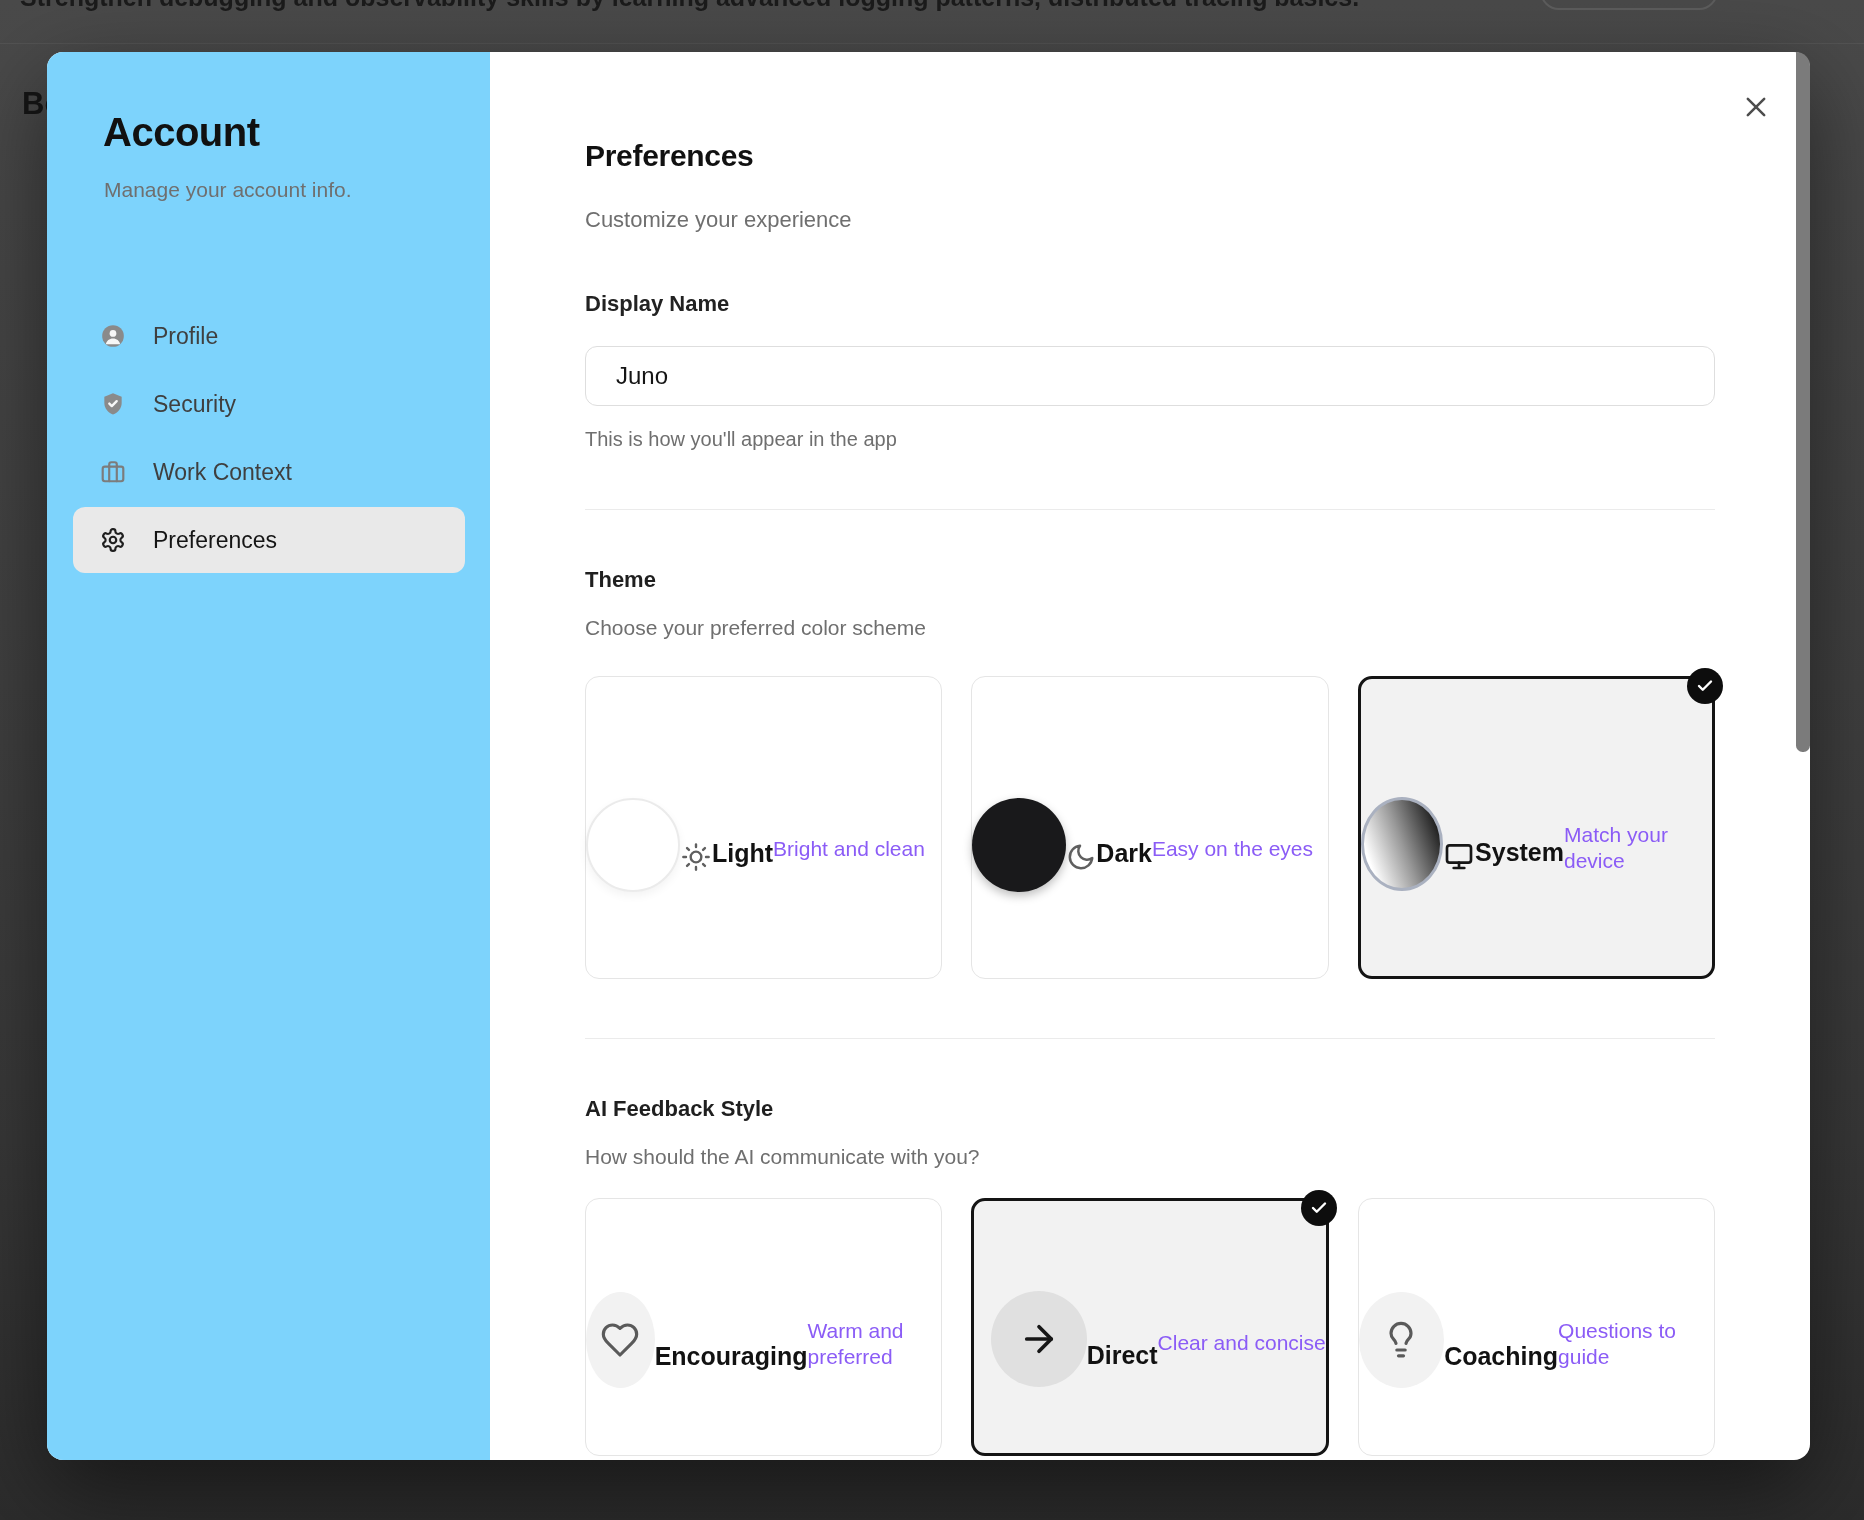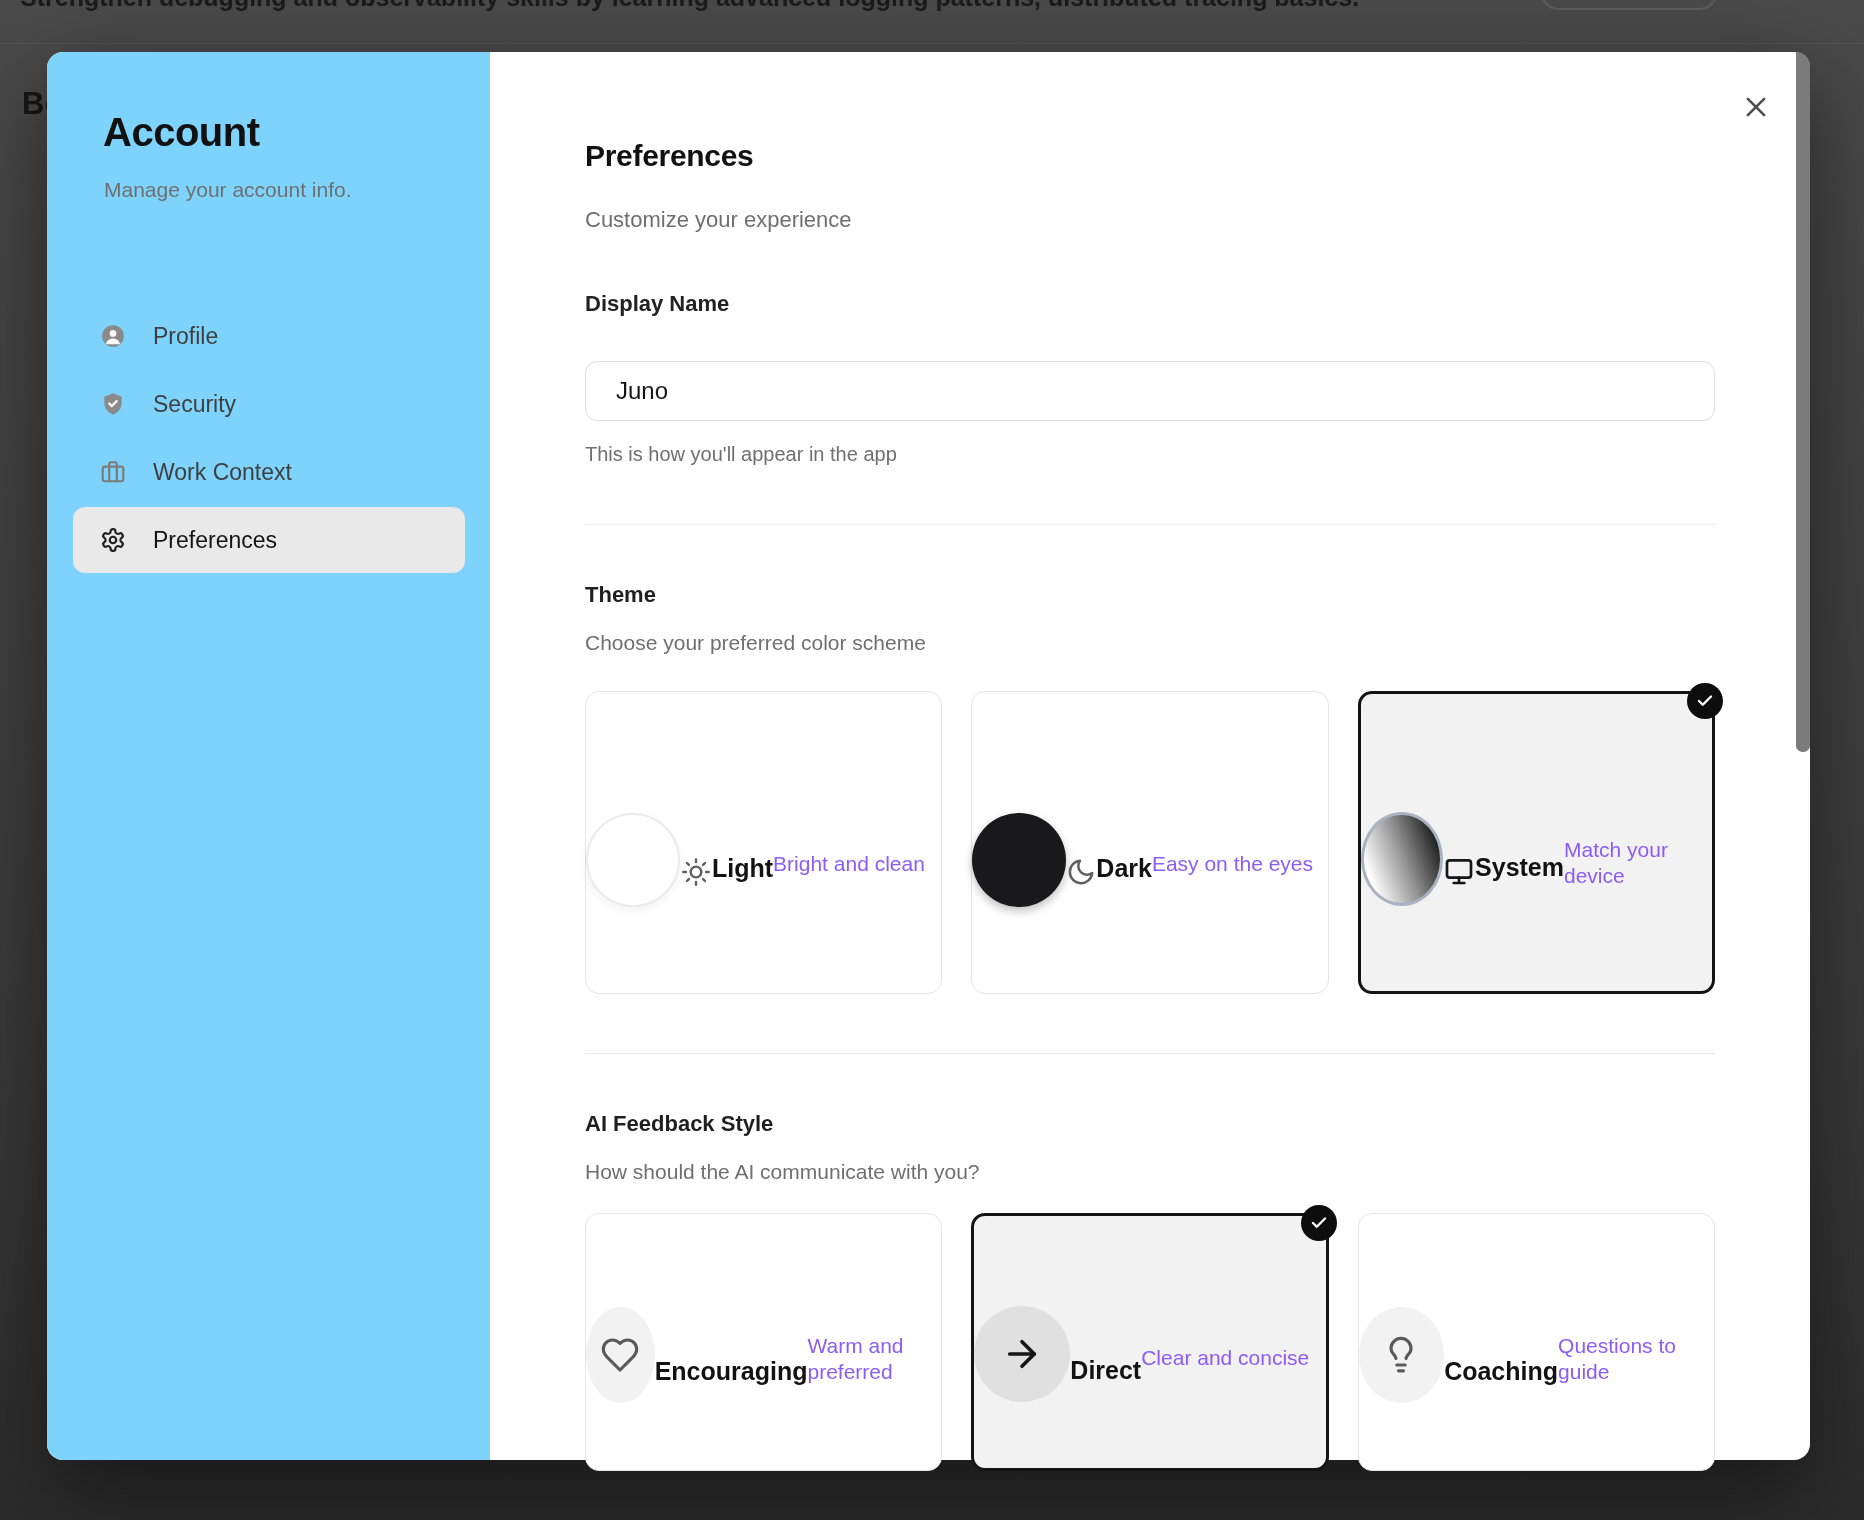--- a/index.html
+++ b/index.html
@@ -63,40 +63,40 @@
   
   .content {
     position:absolute; left:443px; top:0; width:1306px; height:100%;
     padding:86px 81px 0 95px;
   }
   .content-title { font-size:30px; font-weight:700; color:#111111; line-height:36px; letter-spacing:-0.3px; }
   .content-subtitle { margin-top:32px; font-size:22px; color:#6f6f6f; line-height:28px; }
 
   .field-label { margin-top:56px; font-size:22px; font-weight:600; color:#222222; line-height:28px; }
   .text-input {
-    margin-top:43px; display:block; width:1130px; height:60px;
+    margin-top:28px; display:block; width:1130px; height:60px;
     border:1.5px solid #dedede; border-radius:12px; padding:0 30px;
     font-size:24px; color:#151515; background:#ffffff; outline:none;
     font-family:"Liberation Sans", sans-serif;
   }
   .helper-text { margin-top:20px; font-size:20px; color:#6f6f6f; line-height:26px; }
 
   .divider { margin-top:57px; width:1130px; height:0; border-top:1.5px solid #ebebeb; }
 
   .section-label { margin-top:56px; font-size:22px; font-weight:600; color:#1f1f1f; line-height:28px; }
   .section-subtitle { margin-top:20px; font-size:21px; color:#6f6f6f; line-height:27px; }
 
   .card-row { margin-top:35px; display:grid; grid-template-columns:repeat(3,1fr); gap:29px; width:1130px; }
 
   .option-card {
     position:relative; background:#ffffff; border:1.5px solid #e5e5e5; border-radius:14px;
     height:303px; display:flex; align-items:center;
     padding-top:35px; cursor:pointer;
   }
-  .option-card.selected { border:3px solid #141414; background:#f2f2f2; padding-top:33.5px; }
+  .option-card.selected { border:3px solid #141414; background:#f2f2f2; padding-top:33.5px;justify-content:flex-end; }
 
   .theme-circle { width:94px; height:94px; border-radius:50%; }
   .theme-circle.light { background:#ffffff; border:2px solid #ebebeb; box-shadow:0 4px 10px rgba(0,0,0,0.05); }
   .theme-circle.dark  { background:#19191b; box-shadow:0 4px 10px rgba(0,0,0,0.25); }
   .theme-circle.system{
     background:linear-gradient(70deg,#ffffff 14%,#999999 50%,#1c1c1c 90%);
     border:3px solid #aab1c0;
   }
   .card-glyph { margin-top:24px; height:32px; display:flex; align-items:center; justify-content:center; }
   .card-label { margin-top:16px; font-size:25px; font-weight:600; color:#121212; line-height:30px; }

